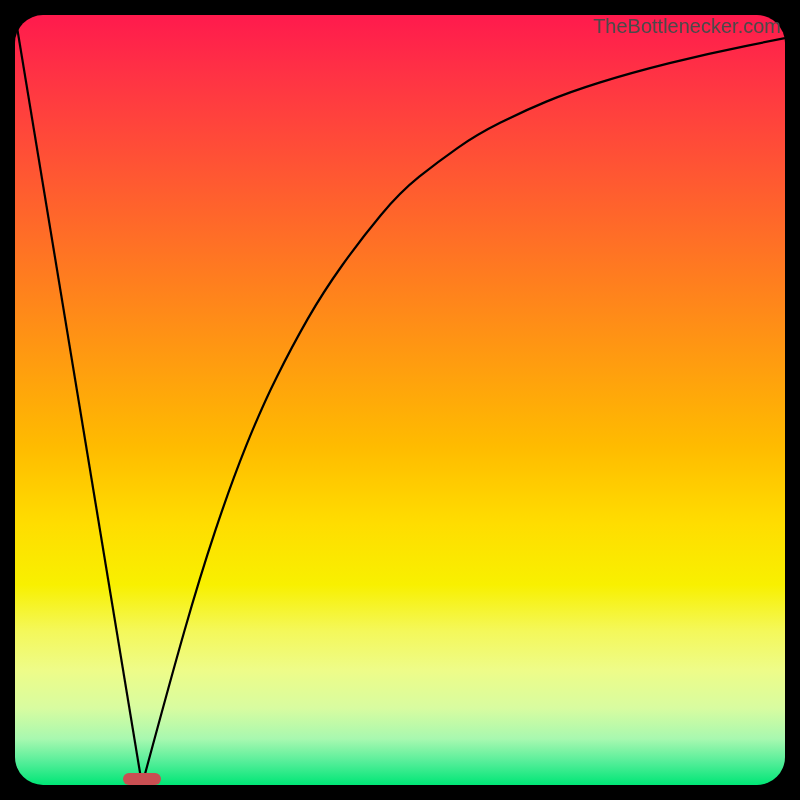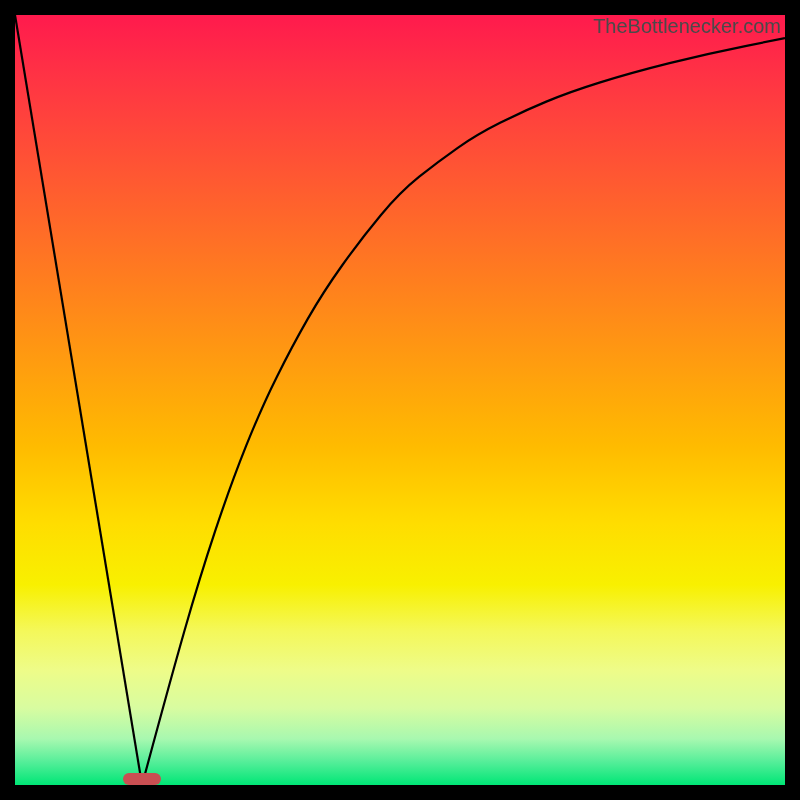--- a/index.html
+++ b/index.html
@@ -25,20 +25,21 @@
       #ffbb00 56%,
       #ffdd00 66%,
       #f8f000 74%,
       #f4f85a 80%,
       #eefc88 85%,
       #d8fca0 90%,
       #a8f8b0 94%,
       #55ee99 97%,
       #00e676 100%
     );
+    border-radius: 28px;
   }
   .marker {
     position: absolute;
     background: #c94f52;
     border-radius: 8px;
   }
   .watermark {
     position: absolute;
     top: 0px;
     right: 4px;

